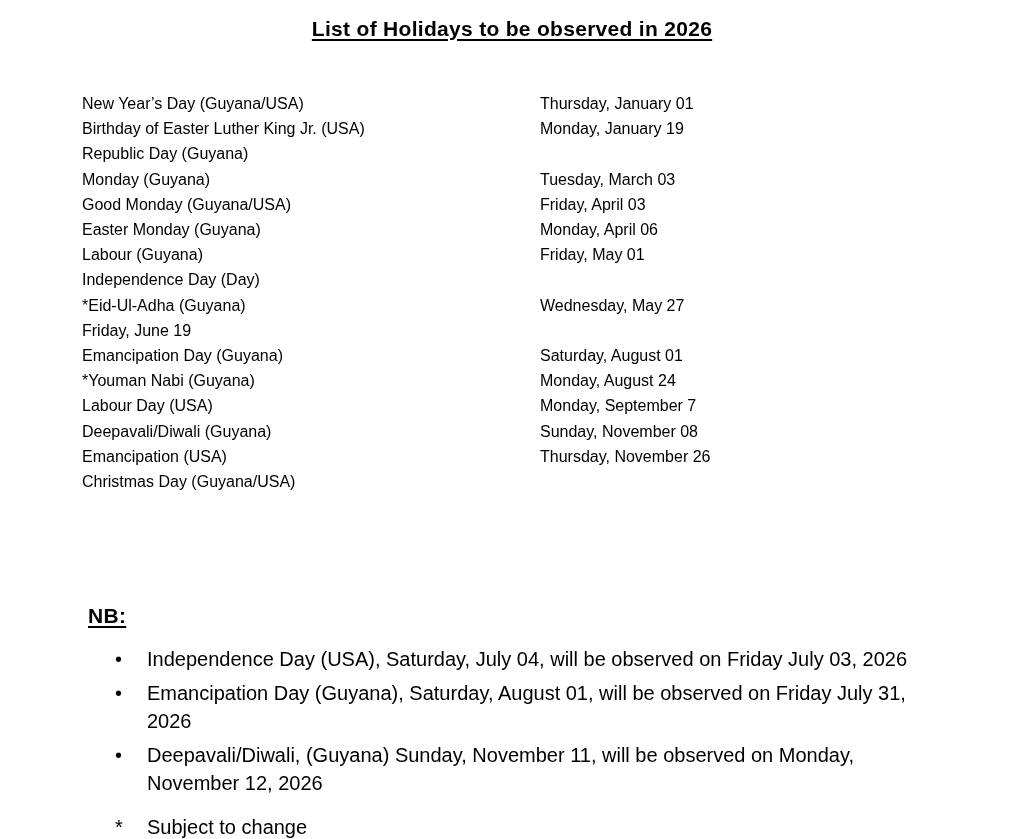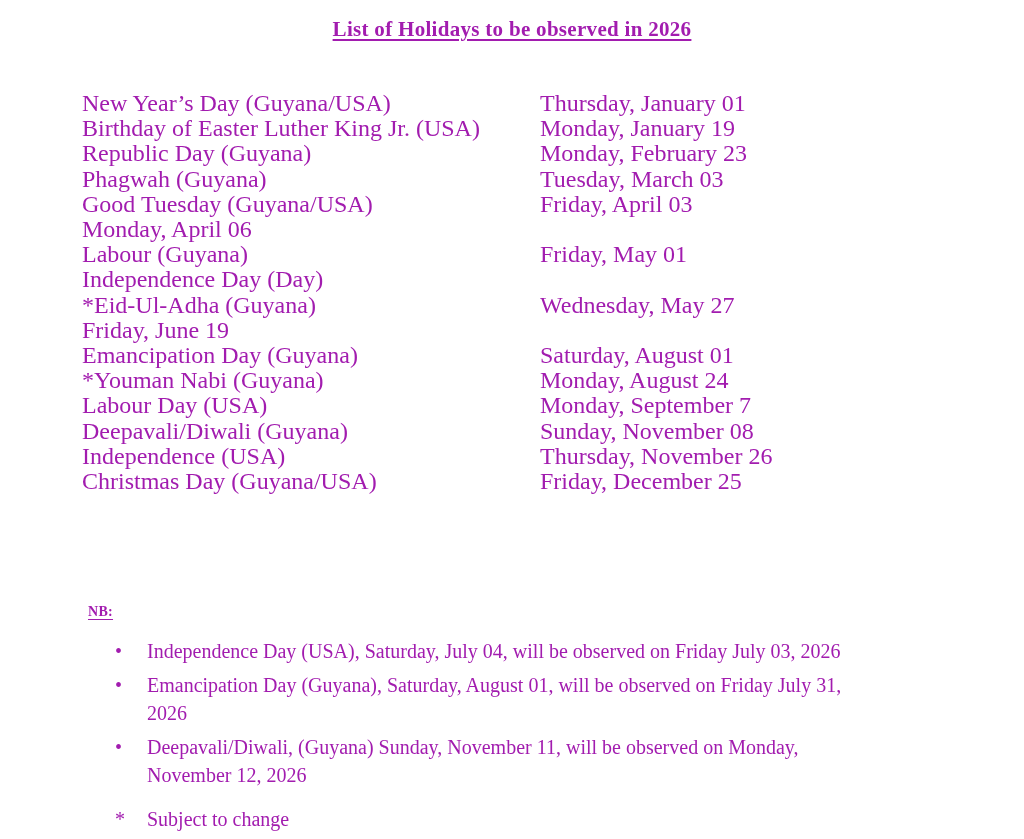--- a/index.html
+++ b/index.html
@@ -5,22 +5,22 @@
   html, body {
     margin: 0;
     padding: 0;
     background: #ffffff;
   }
   .page {
     position: relative;
     width: 1024px;
     height: 839px;
     background: #ffffff;
-    font-family: Liberation Serif, serif;
-    color: #a21caf;
+    font-family: Liberation Sans, sans-serif;
+    color: #000000;
     overflow: hidden;
   }
   .doc-title {
     position: absolute;
     top: 17px;
     left: 0;
     width: 100%;
     text-align: center;
     font-size: 21px;
     font-weight: bold;
@@ -31,38 +31,38 @@
   .holiday-list {
     position: absolute;
     left: 82px;
     top: 91px;
     width: 860px;
   }
   .row {
     display: flex;
     align-items: center;
     line-height: 25.2px;
-    font-size: 24px;
+    font-size: 16px;
     white-space: nowrap;
   }
   .hname {
     width: 458px;
     flex: 0 0 458px;
   }
   .hdate {
     flex: 1;
   }
   .nb-section {
     position: absolute;
     left: 88px;
     top: 604px;
     width: 860px;
   }
   .nb-label {
-    font-size: 14px;
+    font-size: 21px;
     font-weight: bold;
     text-decoration: underline;
     text-underline-offset: 3px;
     letter-spacing: 0.3px;
   }
   .nb-bullets {
     margin-top: 17px;
   }
   .nb-item {
     display: flex;
@@ -97,31 +97,31 @@
       <div class="row">
         <span class="hname">New Year’s Day (Guyana/USA)</span>
         <span class="hdate">Thursday, January 01</span>
       </div>
       <div class="row">
         <span class="hname">Birthday of Easter Luther King Jr. (USA)</span>
         <span class="hdate">Monday, January 19</span>
       </div>
       <div class="row">
         <span class="hname">Republic Day (Guyana)</span>
-        <span class="hdate">Monday, February 23</span>
       </div>
       <div class="row">
-        <span class="hname">Phagwah (Guyana)</span>
+        <span class="hname">Monday (Guyana)</span>
         <span class="hdate">Tuesday, March 03</span>
       </div>
       <div class="row">
-        <span class="hname">Good Tuesday (Guyana/USA)</span>
+        <span class="hname">Good Monday (Guyana/USA)</span>
         <span class="hdate">Friday, April 03</span>
       </div>
       <div class="row">
+        <span class="hname">Easter Monday (Guyana)</span>
         <span class="hdate">Monday, April 06</span>
       </div>
       <div class="row">
         <span class="hname">Labour (Guyana)</span>
         <span class="hdate">Friday, May 01</span>
       </div>
       <div class="row">
         <span class="hname">Independence Day (Day)</span>
       </div>
       <div class="row">
@@ -141,26 +141,25 @@
       </div>
       <div class="row">
         <span class="hname">Labour Day (USA)</span>
         <span class="hdate">Monday, September 7</span>
       </div>
       <div class="row">
         <span class="hname">Deepavali/Diwali (Guyana)</span>
         <span class="hdate">Sunday, November 08</span>
       </div>
       <div class="row">
-        <span class="hname">Independence (USA)</span>
+        <span class="hname">Emancipation (USA)</span>
         <span class="hdate">Thursday, November 26</span>
       </div>
       <div class="row">
         <span class="hname">Christmas Day (Guyana/USA)</span>
-        <span class="hdate">Friday, December 25</span>
       </div>
     </div>
 
   <div class="nb-section">
     <div class="nb-label">NB:</div>
     <div class="nb-bullets">
         <div class="nb-item">
           <span class="nb-marker">•</span>
           <span class="nb-text">Independence Day (USA), Saturday, July 04, will be observed on Friday July 03, 2026</span>
         </div>

